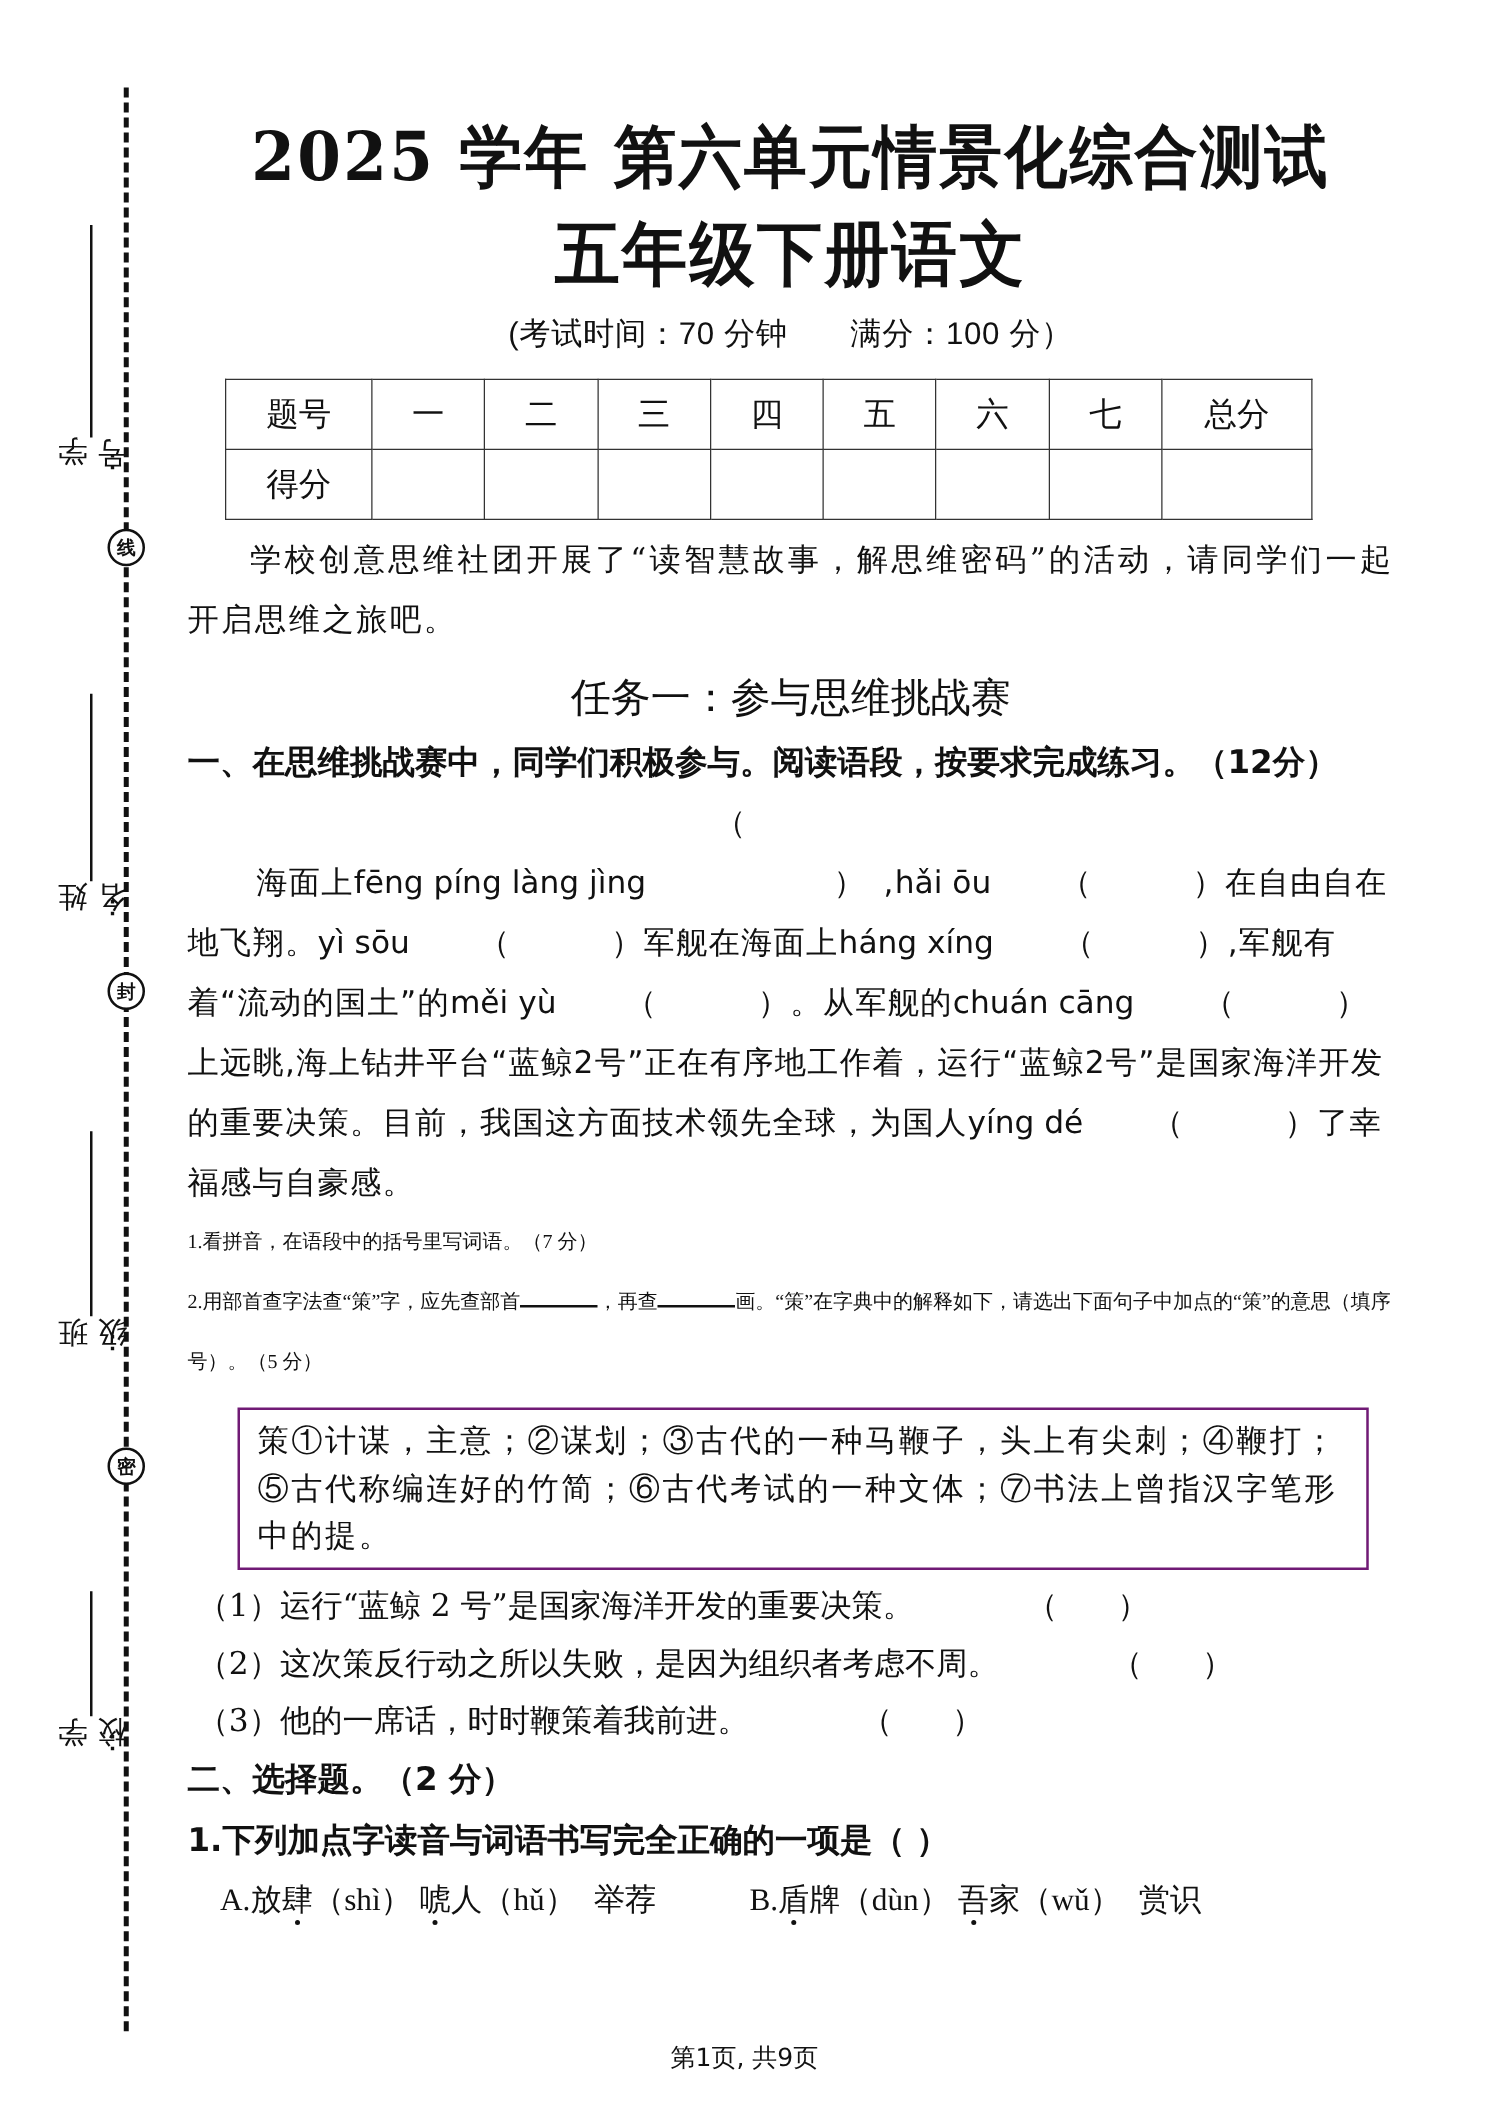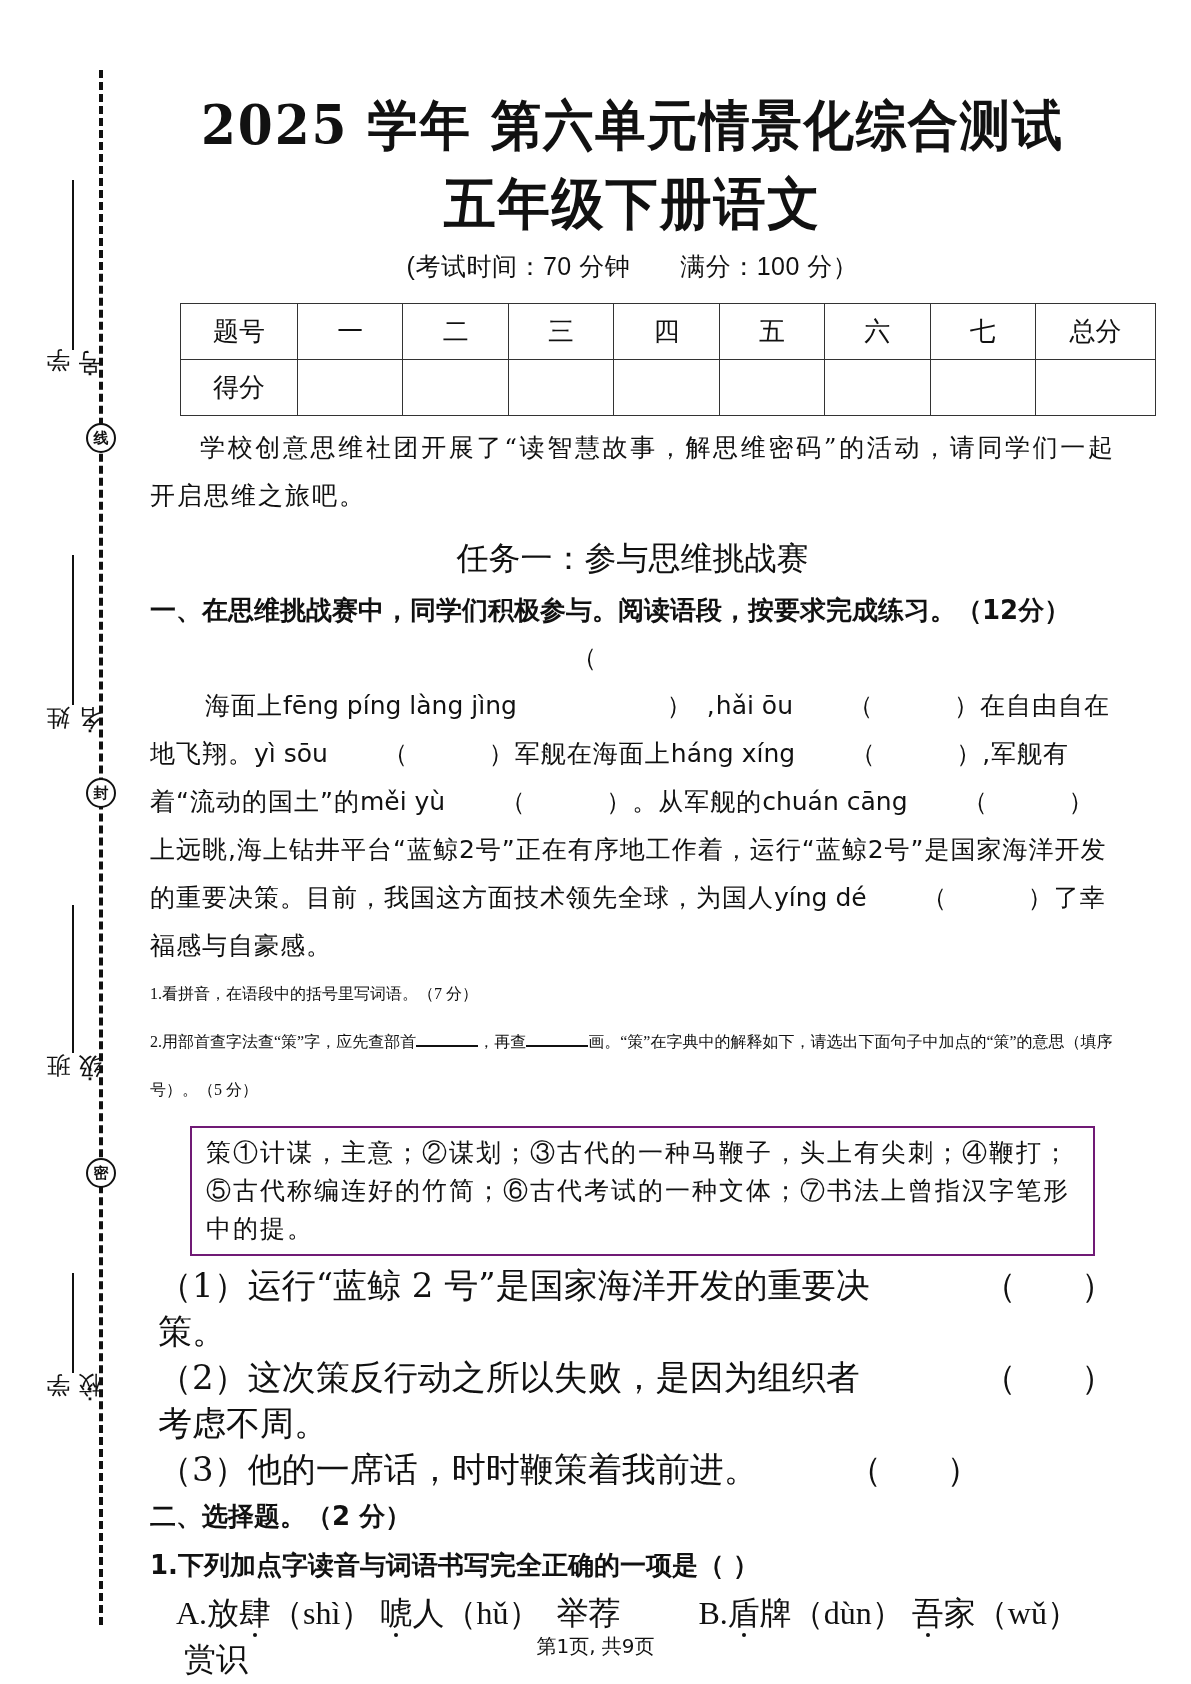--- a/index.html
+++ b/index.html
@@ -31,45 +31,45 @@
       transform: scaleX(0.93); transform-origin: center;
     }
     .title.sub { margin-top: 8px; font-size: 56px; }
     .exam-info {
       text-align: center; font-size: 25px; margin-top: 12px; font-family: "Liberation Sans", sans-serif;
       letter-spacing: 0.5px;
     }
     .exam-info .gap { display: inline-block; width: 50px; }
 
     table.score {
-      margin: 20px auto 0 30px; border-collapse: collapse; width: 976px;
+      margin: 20px auto 0 30px; border-collapse: collapse; width: 870px;
     }
     table.score td {
       border: 1.5px solid #333; height: 56px; text-align: center; font-size: 26px;
       font-family: "DejaVu Serif", serif;
     }
     table.score td.first { width: 117px; }
 
     .para { font-size: 25px; line-height: 48px; text-align: justify; }
     .intro { margin-top: 8px; text-indent: 2em; letter-spacing: 2px; }
     .task-heading { text-align: center; font-size: 32px; font-weight: normal; margin-top: 10px; line-height: 56px; font-family: "DejaVu Sans", sans-serif; }
     .sec-heading { font-size: 26px; font-weight: bold; line-height: 48px; font-family: "DejaVu Sans", sans-serif; }
     .passage { text-indent: 2.2em; font-family: "DejaVu Sans", sans-serif; font-size: 25px; line-height: 48px; letter-spacing: 1px; }
     .py { font-family: "DejaVu Sans", sans-serif; font-weight: normal; letter-spacing: 0; margin-top: 16px; }
     .blank { display: inline-block; }
     .q { font-size: 16px; line-height: 48px; font-family: "Liberation Serif", serif; }
     .uline { display: inline-block; width: 62px; border-bottom: 2px solid #111; height: 24px; vertical-align: baseline; }
     .dict-box {
       margin: 12px 20px 6px 40px; border: 2px solid #701a75; padding: 6px 14px;
       font-size: 25px; line-height: 38px; letter-spacing: 2px;
     }
-    .sub-q { display: flex; font-size: 34px; line-height: 46px; padding-left: 8px; }
+    .sub-q { display: flex; font-size: 25px; line-height: 46px; padding-left: 8px; }
     .sub-q .ans { display: inline-block; white-space: pre; }
     .mcq-title { font-size: 26px; font-weight: bold; line-height: 50px; font-family: "DejaVu Sans", sans-serif; }
-    .options { font-size: 32px; line-height: 46px; padding-left: 26px; font-family: "Liberation Serif", serif; }
+    .options { font-size: 25px; line-height: 46px; padding-left: 26px; font-family: "Liberation Serif", serif; }
     .dot { position: relative; }
     .dot::after { content: ""; position: absolute; left: 50%; bottom: -6px; width: 4px; height: 4px; margin-left: -2px; border-radius: 50%; background: #111; }
 
     .footer { position: absolute; left: 0; width: 1191px; top: 1633px; text-align: center; font-size: 20px; font-family: "DejaVu Sans", sans-serif; }
   </style>
 </head>
 <body>
 
 <div class="binding-line"></div>
 

